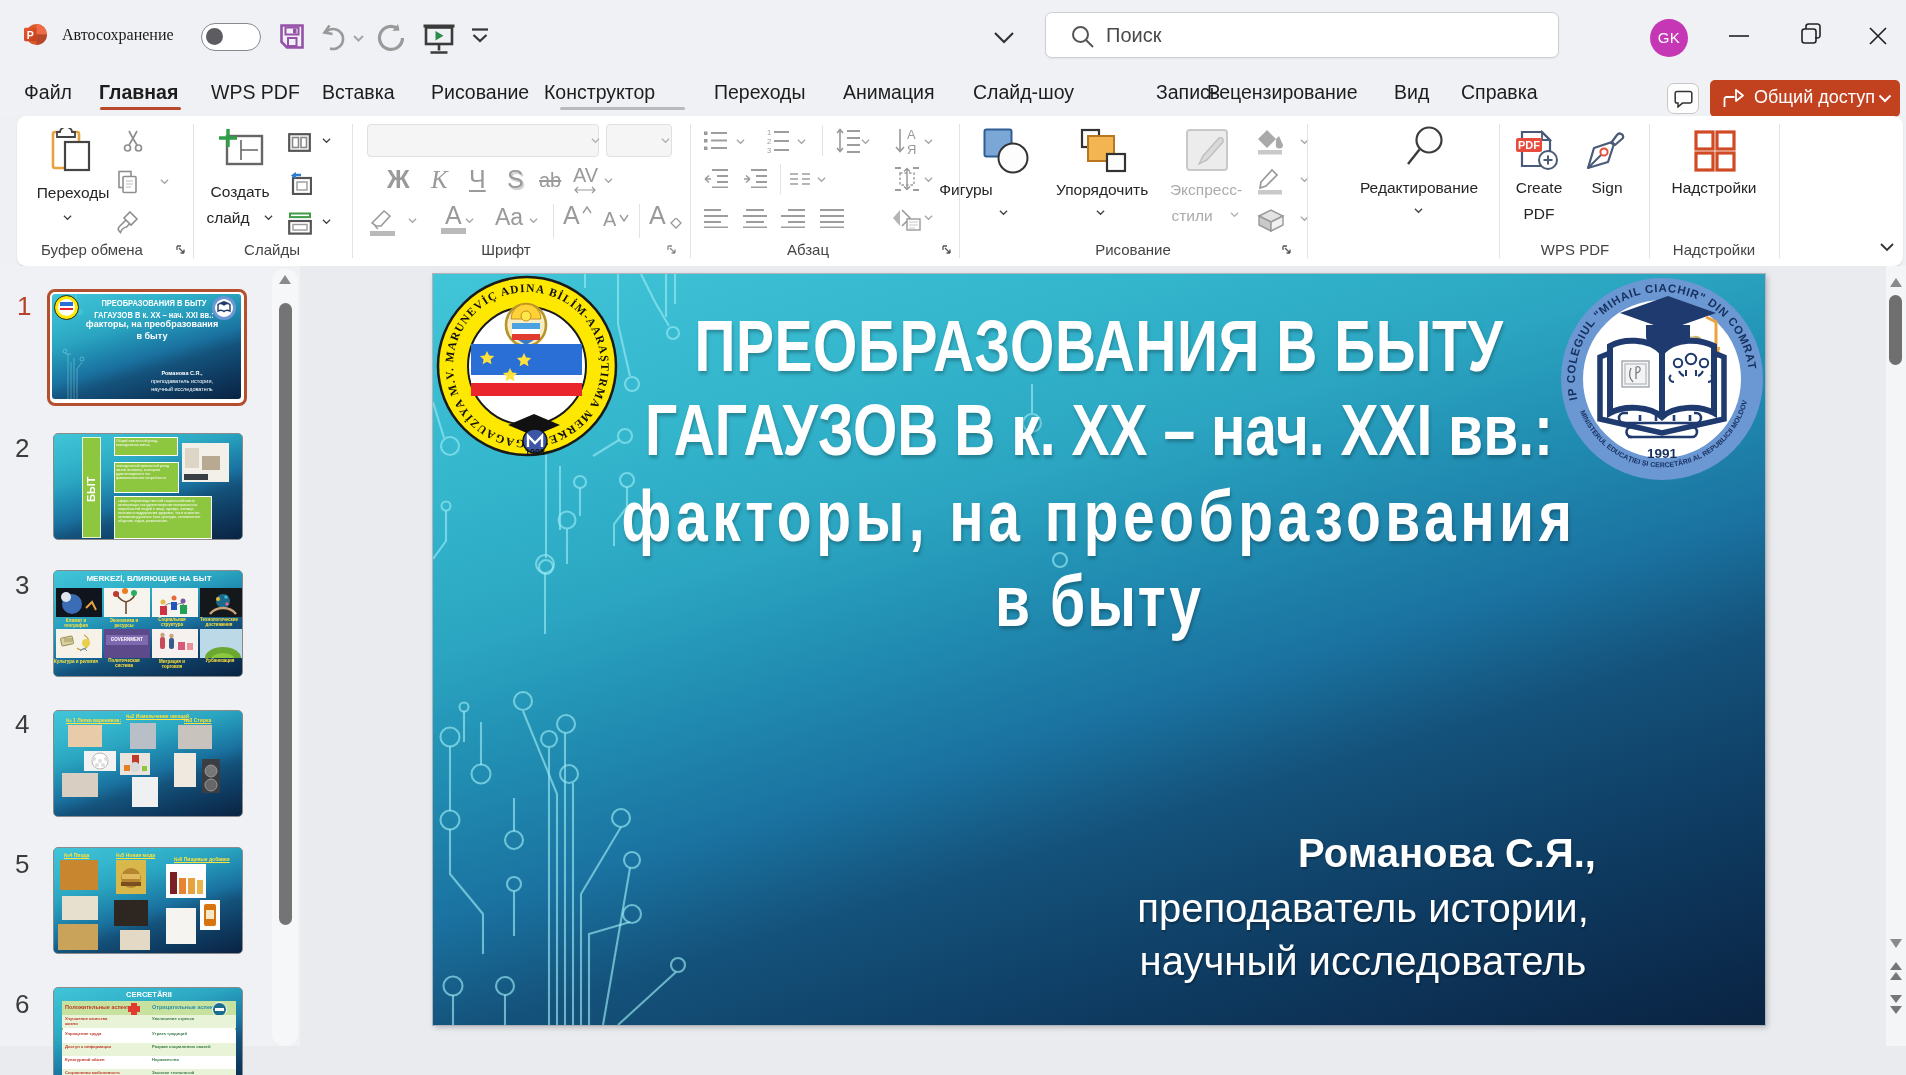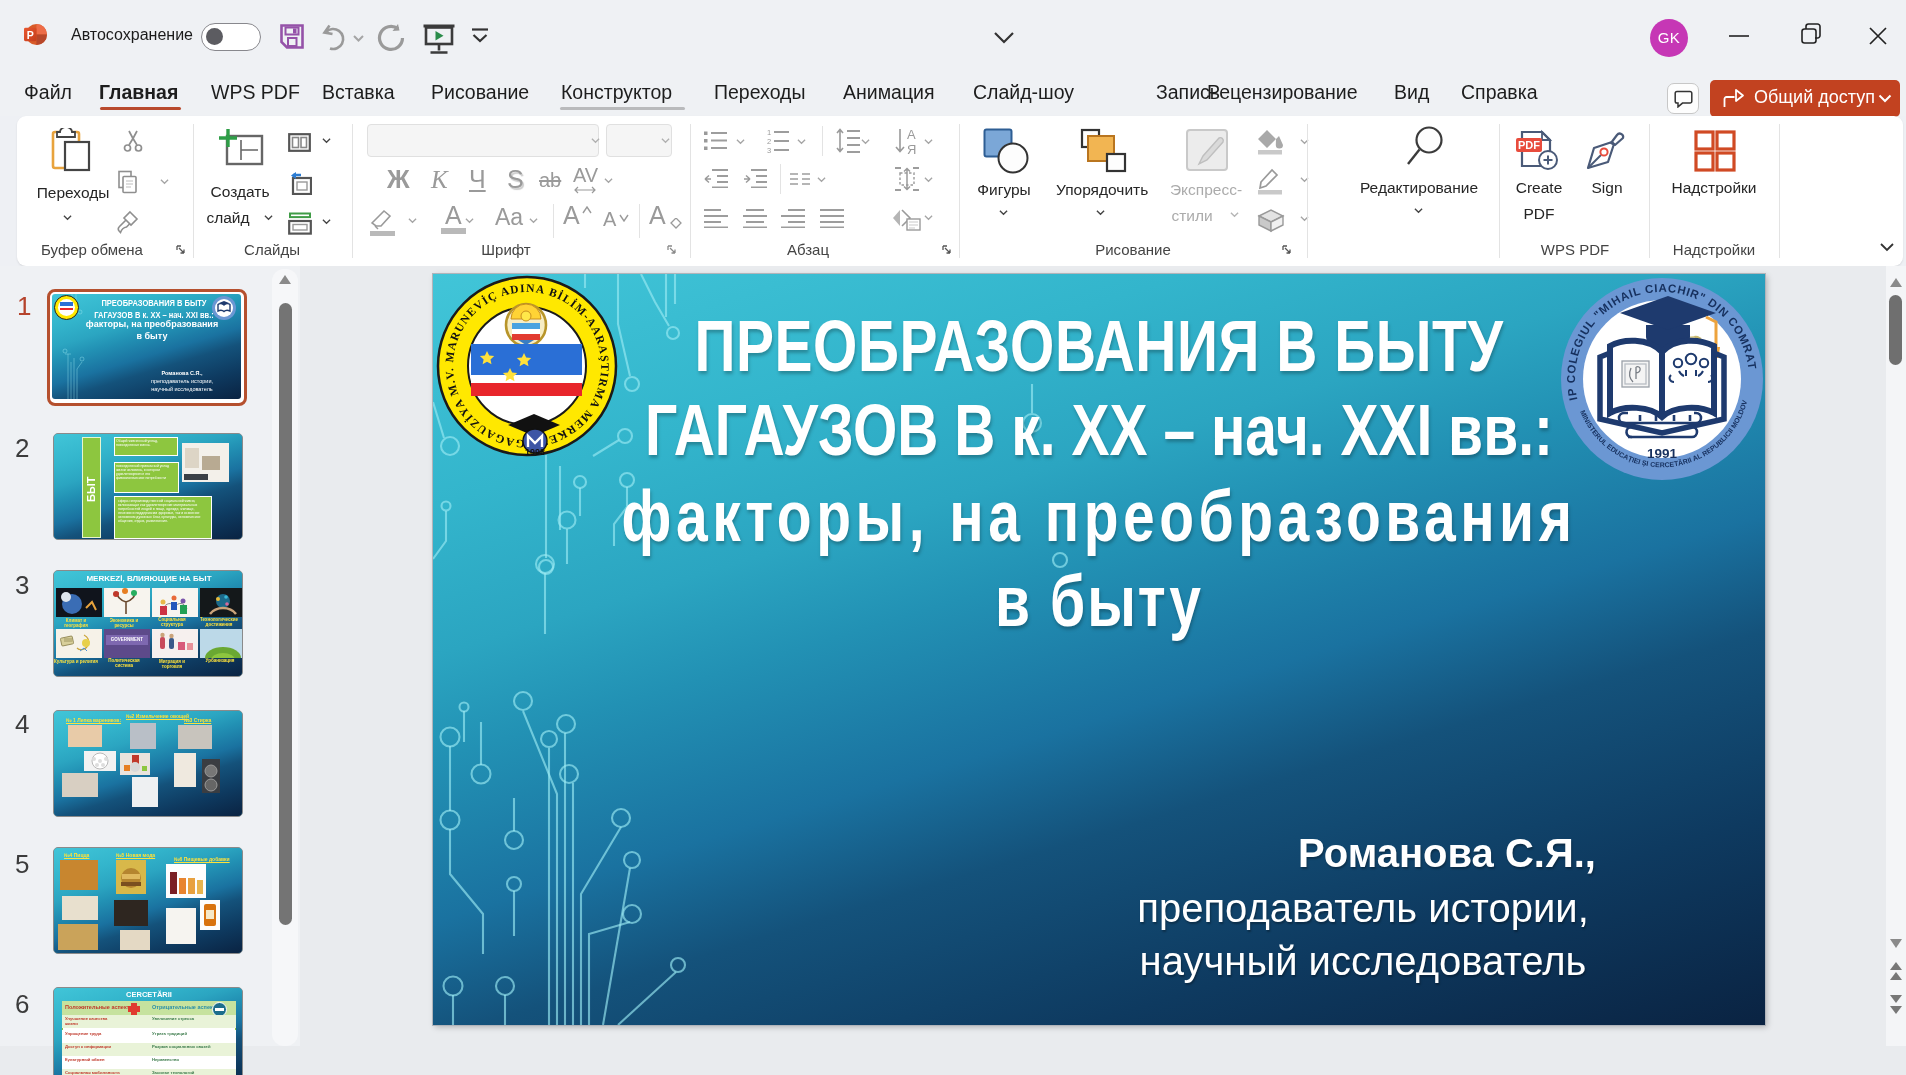--- a/index.html
+++ b/index.html
@@ -3,21 +3,21 @@
 <meta charset="utf-8">
 <style>
 * { margin:0; padding:0; box-sizing:border-box; }
 html,body { width:1906px; height:1075px; overflow:hidden; font-family:"Liberation Sans", sans-serif; background:#eef0f4; }
 .abs { position:absolute; }
 #root { position:relative; width:1906px; height:1075px; }
 
 
 #titlebar { position:absolute; left:0; top:0; width:1906px; height:75px; background:#eff1f4; }
 #ppticon { position:absolute; left:24px; top:23px; width:23px; height:23px; }
-#autosave { position:absolute; left:71px; top:26px; font-size:16px; color:#1b1b1b; }
+#autosave { position:absolute; left:62px; top:26px; font-size:16px; color:#1b1b1b;font-family:Liberation Serif, serif; }
 #toggle { position:absolute; left:201px; top:23px; width:60px; height:28px; background:#fff; border:1.6px solid #88888d; border-radius:14px; }
 #toggle .knob { position:absolute; left:4px; top:3.5px; width:17px; height:17px; background:#5c5c61; border-radius:50%; }
 .qat { position:absolute; top:24px; }
 #titletext { position:absolute; left:523px; top:26px; font-size:18.5px; color:#2b2b2b; }
 #searchbox { position:absolute; left:1045px; top:12px; width:514px; height:46px; background:#fff; border:1px solid #cdcfd3; border-radius:7px; box-shadow:0 1px 2px rgba(0,0,0,0.06); }
 #searchbox .stext { position:absolute; left:60px; top:11px; font-size:20px; color:#494949; }
 #avatar { position:absolute; left:1650px; top:19px; width:38px; height:38px; border-radius:50%; background:#c637b5; color:#fff; font-size:15px; text-align:center; line-height:38px; letter-spacing:0.5px; }
 .wbtn { position:absolute; top:0; width:66px; height:72px; }
 
 
@@ -108,39 +108,46 @@
       <path d="M12.5 7 l8 4.8 -8 4.8 z" fill="#2a8c4a"></path>
       <path d="M16 20 v6.5 M7.5 28.5 h17" stroke="#3b3b3b" stroke-width="2.6"></path>
     </svg>
     <svg class="qat" style="left:470px;top:28px" width="20" height="16" viewBox="0 0 20 16">
       <path d="M2 1.5 h16" stroke="#333" stroke-width="2.2"></path>
       <path d="M3.5 7 l6.5 6 6.5-6" fill="none" stroke="#333" stroke-width="2.2"></path>
     </svg>
     <svg class="qat" style="left:993px;top:31px" width="22" height="14" viewBox="0 0 22 14">
         <path d="M2 2 l9 9 9-9" fill="none" stroke="#333" stroke-width="2.2"></path>
       </svg>
+    <div id="searchbox">
+      <svg style="position:absolute;left:24px;top:11px" width="25" height="25" viewBox="0 0 25 25">
+        <circle cx="10.5" cy="10.5" r="7.5" fill="none" stroke="#555" stroke-width="2"></circle>
+        <path d="M16 16 L23 23" stroke="#555" stroke-width="2"></path>
+      </svg>
+      <div class="stext">Поиск</div>
+    </div>
     <div id="avatar">GK</div>
     <svg class="wbtn" style="left:1705px" width="66" height="72">
         <path d="M24 36 h20" stroke="#222" stroke-width="1.6"></path>
       </svg>
     <svg class="wbtn" style="left:1778px" width="66" height="72">
       <rect x="24" y="29" width="14" height="14" rx="2.5" fill="none" stroke="#222" stroke-width="1.6"></rect>
       <path d="M28 29 v-2.5 a2.5 2.5 0 0 1 2.5 -2.5 h9 a2.5 2.5 0 0 1 2.5 2.5 v9 a2.5 2.5 0 0 1 -2.5 2.5 h-2.5" fill="none" stroke="#222" stroke-width="1.6"></path>
     </svg>
     <svg class="wbtn" style="left:1848px" width="58" height="72">
         <path d="M22 28 l16 16 M38 28 l-16 16" stroke="#222" stroke-width="1.7"></path>
       </svg>
   </div>
   <div id="tabrow">
     <div class="tab" style="left:24px">Файл</div>
     <div class="tab active" style="left:99px">Главная</div>
     <div class="tab" style="left:211px">WPS PDF</div>
     <div class="tab" style="left:322px">Вставка</div>
     <div class="tab" style="left:431px">Рисование</div>
-    <div class="tab" style="left:561px">Конструктор</div>
+    <div class="tab" style="left:544px">Конструктор</div>
     <div class="tab" style="left:714px">Переходы</div>
     <div class="tab" style="left:843px">Анимация</div>
     <div class="tab" style="left:973px">Слайд-шоу</div>
     <div class="tab" style="left:1156px">Запись</div>
     <div class="tab" style="left:1207px">Рецензирование</div>
     <div class="tab" style="left:1394px">Вид</div>
     <div class="tab" style="left:1461px">Справка</div>
     <div id="tab-underline"></div>
     <div id="tab-hover-underline"></div>
     <div id="commentbtn">
@@ -366,21 +373,21 @@
     <div class="glabel" style="left:691px">Абзац</div>
     <svg class="launcher" style="left:924px" viewBox="0 0 12 12">
         <path d="M2 2 v4 M2 2 h4 M4 4 l5 5 M9 9 v-3.5 M9 9 h-3.5" stroke="#555" stroke-width="1.3" fill="none"></path>
       </svg>
     <div class="gsep" style="left:942px"></div>
 
     <svg class="ric" style="left:966px;top:12px" width="46" height="46" viewBox="0 0 46 46">
       <rect x="1.5" y="1.5" width="27" height="27" rx="2" fill="#7ba7d7" stroke="#2e5e94" stroke-width="2"></rect>
       <circle cx="30" cy="30" r="14.5" fill="#fdfdfd" stroke="#333" stroke-width="2"></circle>
     </svg>
-    <div class="btxt" style="left:942px;top:65px;width:90px">Фигуры</div>
+    <div class="btxt" style="left:904px;top:65px;width:90px">Фигуры</div>
     <svg class="chev" style="left:982px;top:92px" viewBox="0 0 10 10">
         <path d="M1 3 l4 4 4-4" fill="none" stroke="#444" stroke-width="1.5"></path>
       </svg>
     <svg class="ric" style="left:1063px;top:12px" width="48" height="46" viewBox="0 0 48 46">
       <rect x="2" y="2" width="17" height="17" fill="#fdfdfd" stroke="#333" stroke-width="2.2"></rect>
       <rect x="8" y="8" width="26" height="25" fill="#f2b552" stroke="#b9751f" stroke-width="2"></rect>
       <rect x="27" y="26" width="18" height="17" fill="#fdfdfd" stroke="#333" stroke-width="2.2"></rect>
     </svg>
     <div class="btxt" style="left:1039px;top:65px;width:90px">Упорядочить</div>
     <svg class="chev" style="left:1079px;top:92px" viewBox="0 0 10 10">

